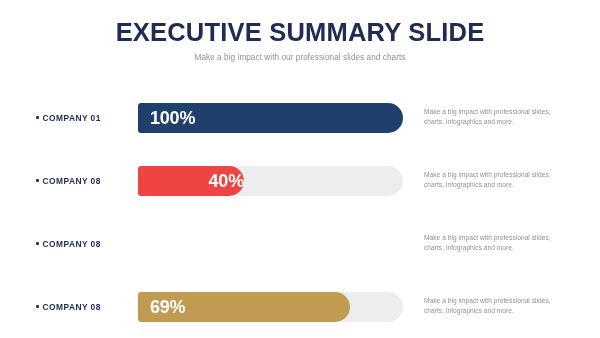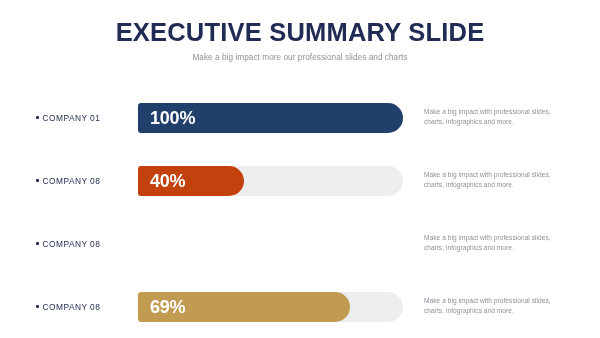--- a/index.html
+++ b/index.html
@@ -65,21 +65,21 @@
     height: 63px;
     width: 600px;
   }
 
   .row-label {
     position: absolute;
     left: 36px;
     top: 50%;
     transform: translateY(-50%);
     font-size: 8.4px;
-    font-weight: normal;
+    font-weight: bold;
     letter-spacing: 0.45px;
     color: #1f2a53;
     white-space: nowrap;
     display: flex;
     align-items: center;
     gap: 4px;
   }
 
   .bullet {
     display: inline-block;
@@ -140,21 +140,21 @@
     letter-spacing: 0.04px;
   }
 </style>
 </head>
 <body>
 
 <div class="slide">
 
   <div class="header">
     <div class="slide-title">EXECUTIVE SUMMARY SLIDE</div>
-    <div class="slide-subtitle">Make a big impact more our professional slides and charts</div>
+    <div class="slide-subtitle">Make a big impact with our professional slides and charts</div>
   </div>
 
   <div class="rows">
 
     <div class="row">
       <div class="row-label">
         <span class="bullet"></span>
         <span>COMPANY 01</span>
       </div>
       <div class="track">
@@ -164,21 +164,21 @@
       </div>
       <div class="row-desc">Make a big impact with professional slides, charts, infographics and more.</div>
     </div>
 
     <div class="row">
       <div class="row-label">
         <span class="bullet"></span>
         <span>COMPANY 08</span>
       </div>
       <div class="track">
-        <div class="fill" style="background: #c2410c; width: 40%;">
+        <div class="fill" style="background: #ef4444; width: 40%; justify-content: flex-end;">
           <span class="fill-value">40%</span>
         </div>
       </div>
       <div class="row-desc">Make a big impact with professional slides, charts, infographics and more.</div>
     </div>
 
     <div class="row">
       <div class="row-label">
         <span class="bullet"></span>
         <span>COMPANY 08</span>

